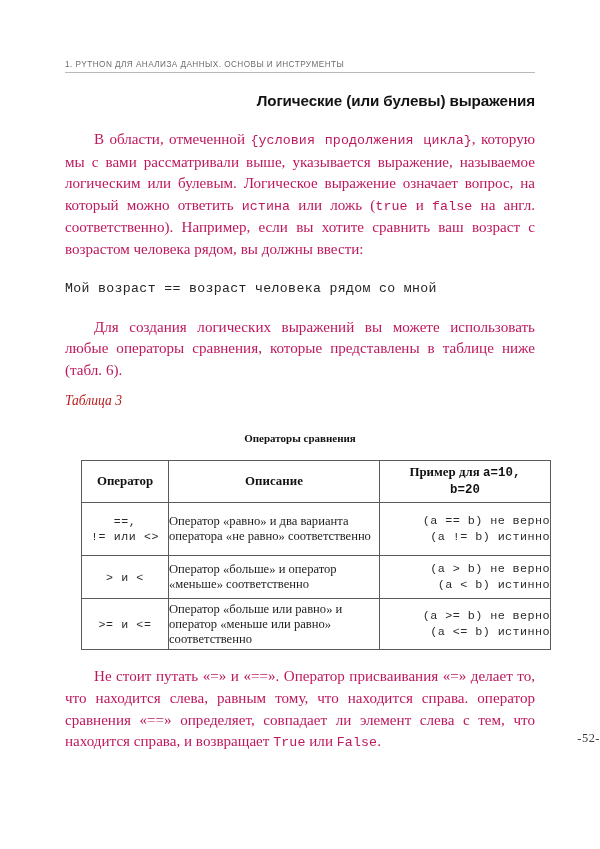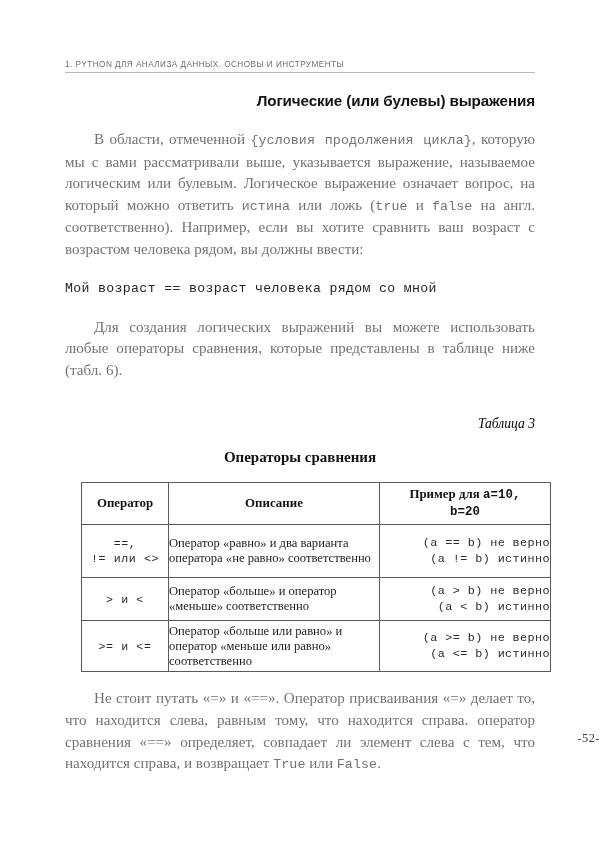--- a/index.html
+++ b/index.html
@@ -61,21 +61,21 @@
     margin: 0 0 20px 0;
   }
 
   
   p.body-par {
     margin: 0 0 0 0;
     font-size: 15.1px;
     line-height: 21.6px;
     text-align: justify;
     text-indent: 29px;
-    color: #737373;
+    color: #be185d;
     hyphens: manual;
   }
 
   .mono {
     font-family: "Liberation Mono", "DejaVu Sans Mono", monospace;
     font-size: 13.3px;
     letter-spacing: 0.1px;
   }
 
   
@@ -86,31 +86,30 @@
     color: #242424;
     margin: 20px 0 21px 0;
     white-space: nowrap;
   }
 
   
   .table-number {
     font-family: "Liberation Serif", "DejaVu Serif", serif;
     font-style: italic;
     font-size: 13.6px;
-    text-align: right;
-    color: #000000;
-    margin: 35px 0 0 0;
+    color: #b91c1c;
+    margin: 12px 0 0 0;
   }
   .table-title {
     font-family: "Liberation Serif", "DejaVu Serif", serif;
     font-weight: bold;
-    font-size: 15px;
+    font-size: 11px;
     text-align: center;
     color: #111111;
-    margin: 17px 0 12px 0;
+    margin: 23px 0 12px 0;
   }
 
   
   table.cmp {
     border-collapse: collapse;
     width: 470px;
     table-layout: fixed;
     margin: 16px;
     padding-left: 8px;
   }

